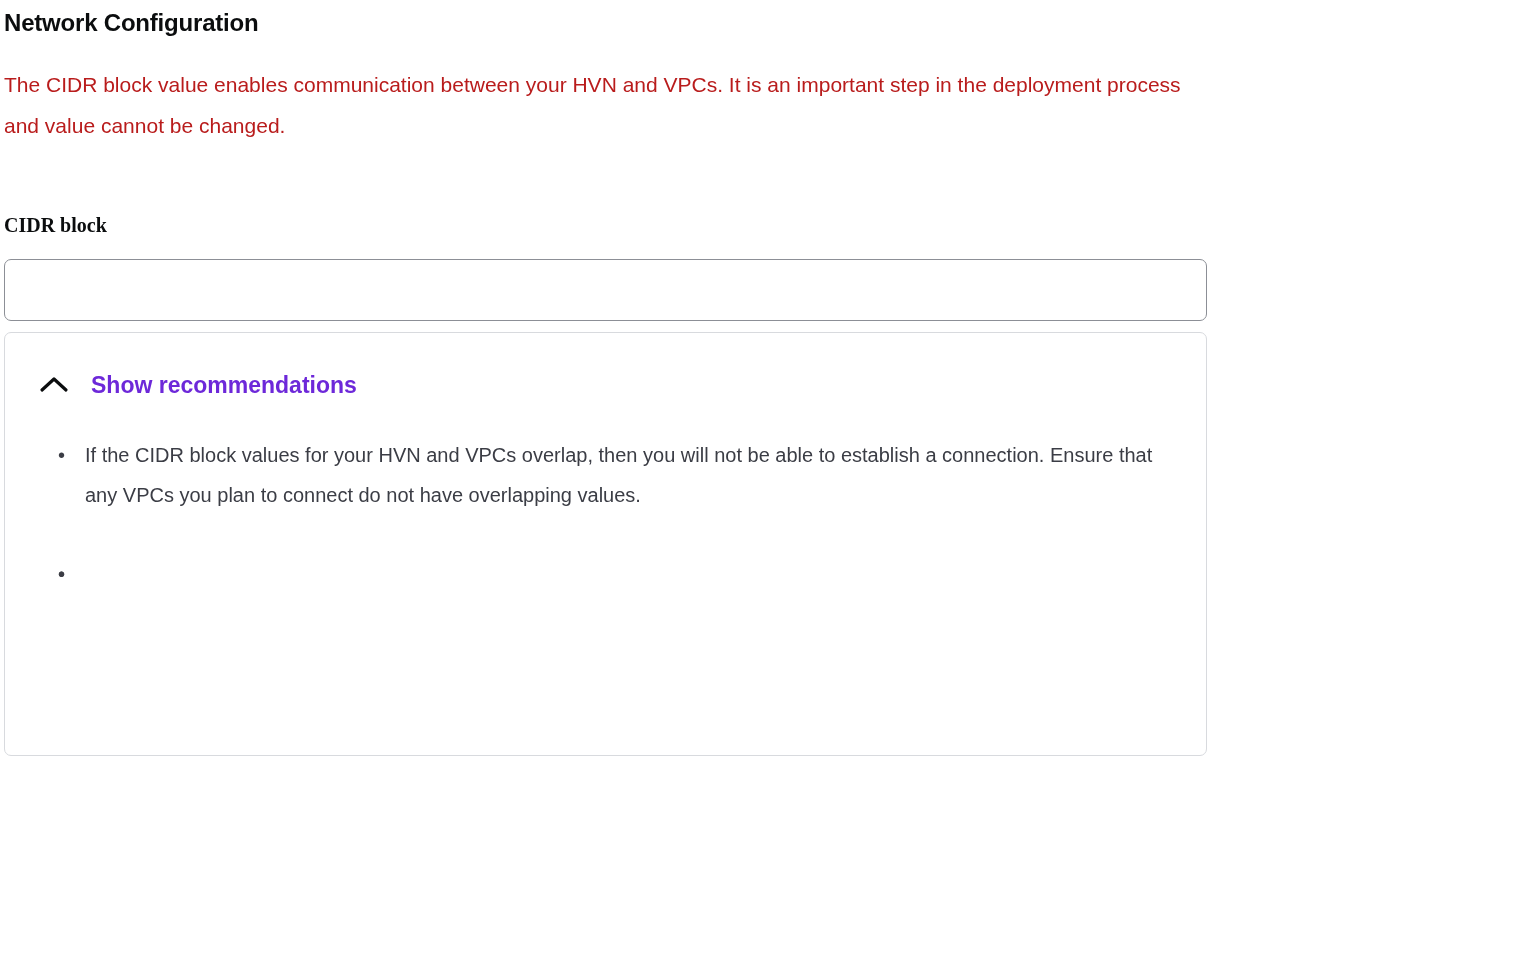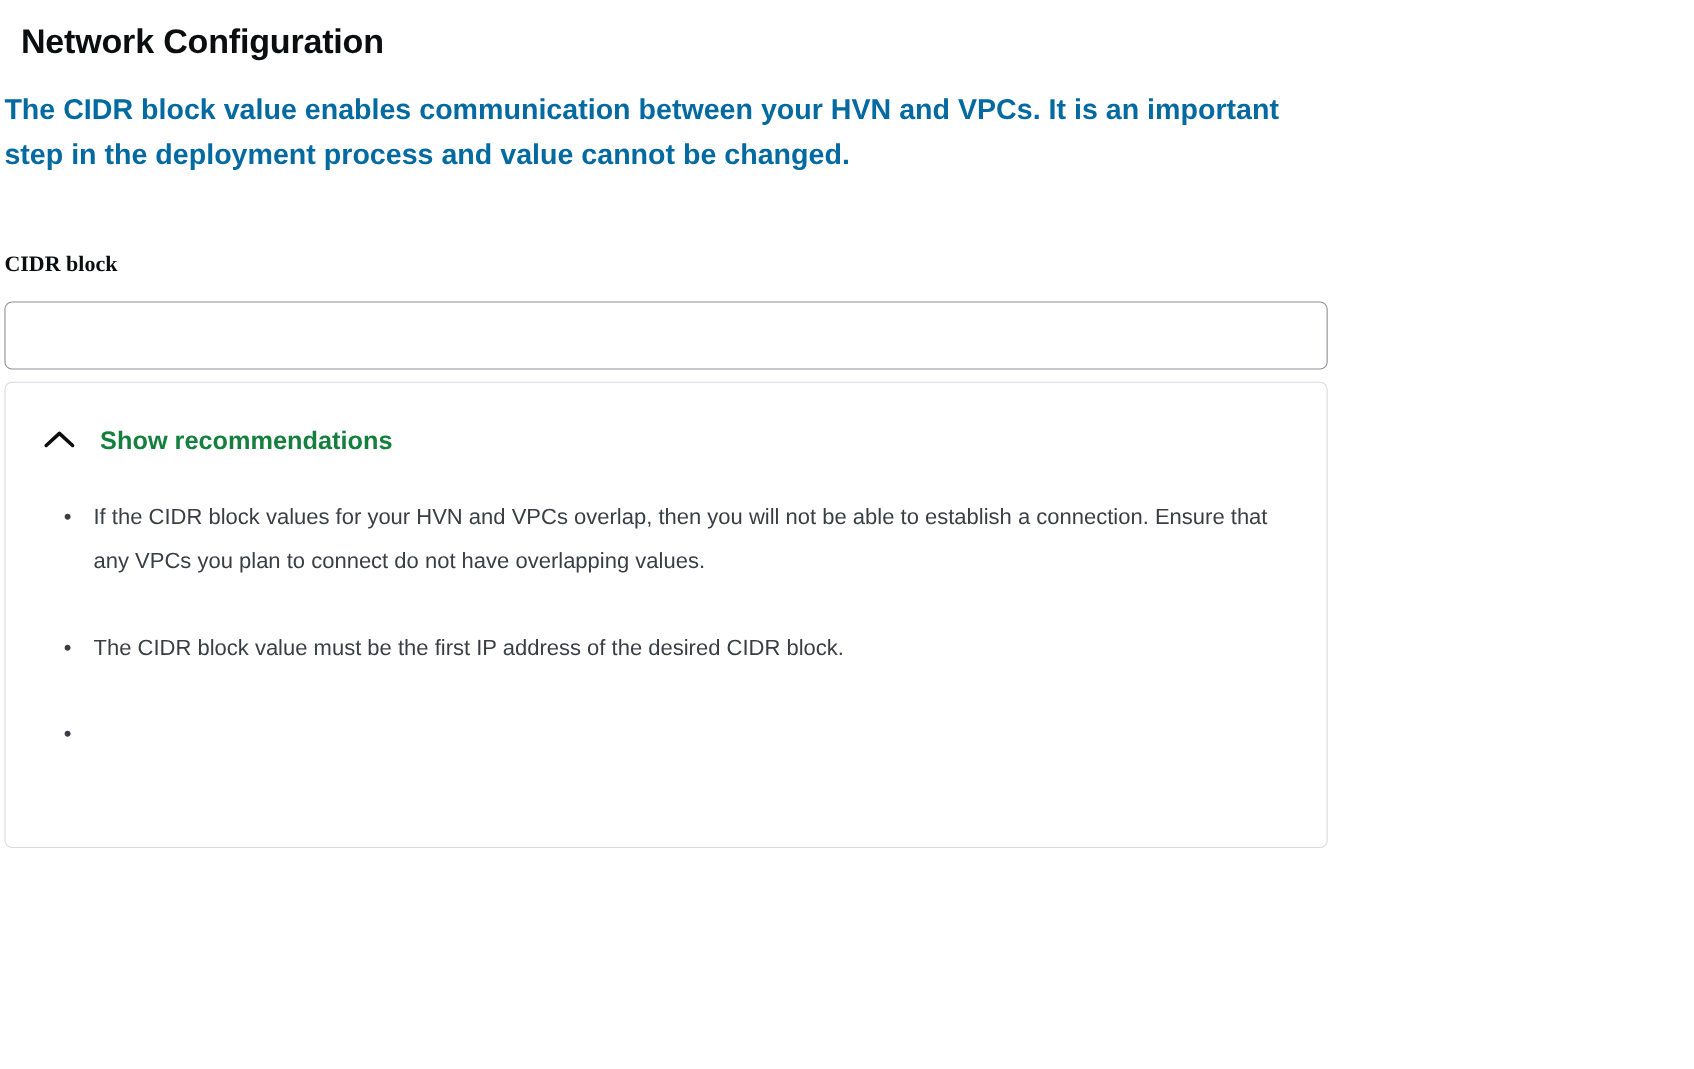--- a/index.html
+++ b/index.html
@@ -16,35 +16,35 @@
   }
   .page {
     position: relative;
     width: 1540px;
     height: 972px;
     overflow: hidden;
     padding: 0 0 0 4px;
     box-sizing: border-box;
   }
   .section-title {
-    font-size: 31px;
+    font-size: 24px;
     line-height: 38px;
     font-weight: 700;
     color: #0b0d0e;
-    margin: 15px;
+    margin: 0;
     padding-top: 4px;
     letter-spacing: -0.2px;
   }
   .paragraph {
-    font-size: 26px;
+    font-size: 21px;
     line-height: 41px;
-    color: #0369a1;
+    color: #b91c1c;
     max-width: 1200px;
     margin: 0;
-    font-weight: 700;
+    font-weight: 400;
   }
   .p1 {
     margin-top: 22px;
   }
   .p2 {
     margin-top: 70px;
   }
   .field-label {
     font-size: 20px;
     line-height: 26px;
@@ -90,21 +90,21 @@
   .chevron {
     width: 30px;
     height: 20px;
     display: block;
     flex: none;
   }
   .rec-header-label {
     font-size: 23px;
     line-height: 28px;
     font-weight: 700;
-    color: #15803d;
+    color: #6d28d9;
   }
   .rec-list {
     list-style: none;
     margin: 0;
     padding: 36px 46px 0 50px;
   }
   .rec-item {
     position: relative;
     font-size: 20px;
     line-height: 40px;
@@ -149,21 +149,20 @@
       <span class="rec-header-label">Show recommendations</span>
     </div>
 
     <ul class="rec-list">
       <li class="rec-item">
         <span class="bullet">•</span>
         <span>If the CIDR block values for your HVN and VPCs overlap, then you will not be able to establish a connection. Ensure that any VPCs you plan to connect do not have overlapping values.</span>
       </li>
       <li class="rec-item">
         <span class="bullet">•</span>
-        <span>The CIDR block value must be the first IP address of the desired CIDR block.</span>
       </li>
       <li class="rec-item">
         <span class="bullet">•</span>
       </li>
     </ul>
 
   </div>
 
 </div>
 

